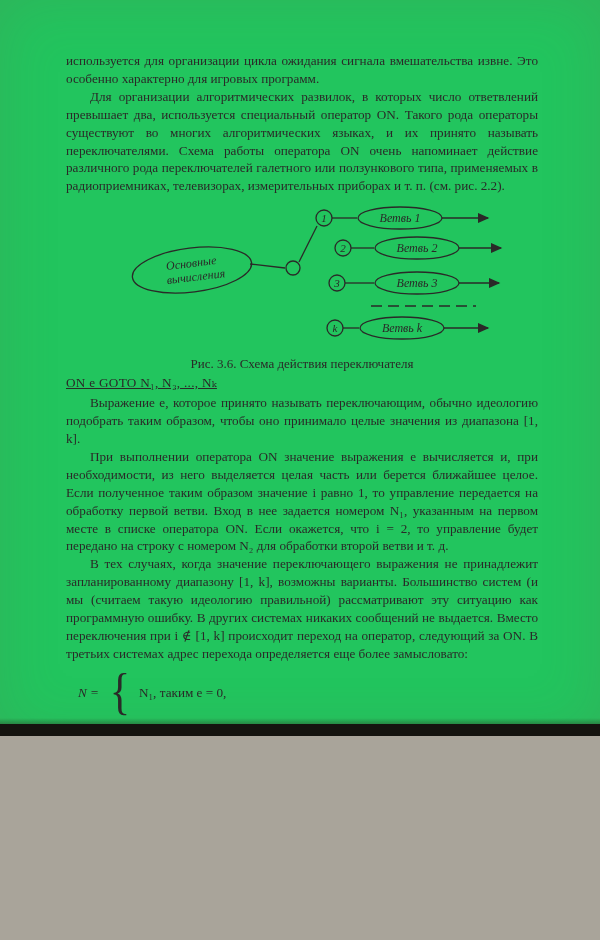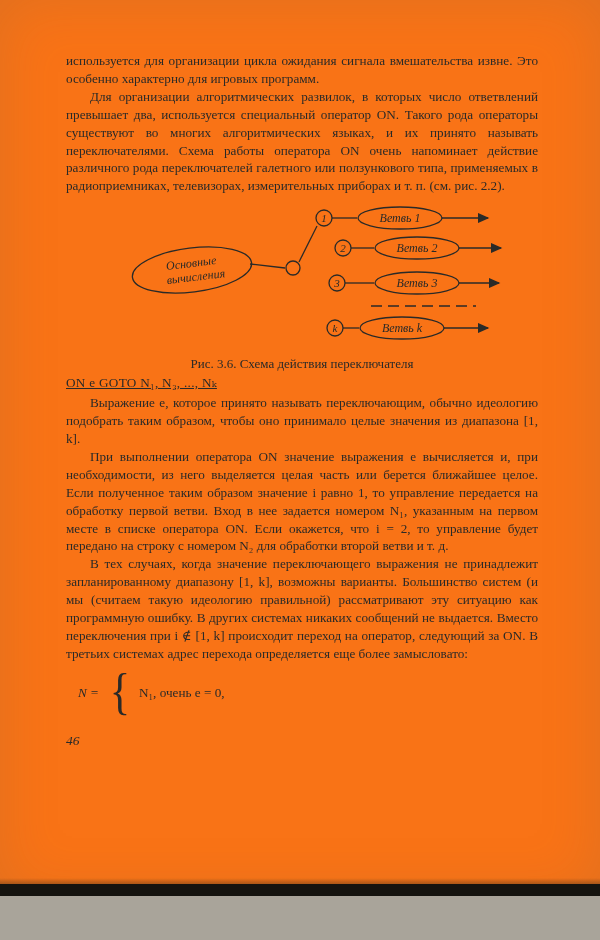--- a/index.html
+++ b/index.html
@@ -1,19 +1,19 @@
 <!DOCTYPE html>
 <html><head>
 <meta charset="utf-8">
 <style>
   * { margin:0; padding:0; box-sizing:border-box; }
   body { width:600px; background:#a9a49a; font-family:"Liberation Serif","DejaVu Serif",serif; }
   .page {
-    position:relative; width:600px; height:896px;
-    background:#f97316; color:#2a2a28; overflow:hidden;
+    position:relative; width:600px; height:736px;
+    background:#22c55e; color:#2a2a28; overflow:hidden;
     box-shadow: inset 0 0 60px rgba(110,100,80,.18);
   }
   .content { padding:52px 62px 0 66px; }
   p {
     font-size:13.2px; line-height:17.9px;
     text-align:justify; text-indent:24px;
   }
   p.noindent { text-indent:0; }
   .code-line { text-indent:2px; margin:2px 0 2px; letter-spacing:.3px; text-align:left;text-decoration:underline; }
   figure { margin:8px 0 2px; text-align:center; }
@@ -107,21 +107,21 @@
 
     <p class="code-line noindent">ON e GOTO N₁, N₂, ..., Nₖ</p>
     <p>Выражение e, которое принято называть переключающим, обычно идеологию подобрать таким образом, чтобы оно принимало целые значения из диапазона [1, k].</p>
     <p>При выполнении оператора ON значение выражения e вычисляется и, при необходимости, из него выделяется целая часть или берется ближайшее целое. Если полученное таким образом значение i равно 1, то управление передается на обработку первой ветви. Вход в нее задается номером N₁, указанным на первом месте в списке оператора ON. Если окажется, что i = 2, то управление будет передано на строку с номером N₂ для обработки второй ветви и т. д.</p>
     <p>В тех случаях, когда значение переключающего выражения не принадлежит запланированному диапазону [1, k], возможны варианты. Большинство систем (и мы (считаем такую идеологию правильной) рассматривают эту ситуацию как программную ошибку. В других системах никаких сообщений не выдается. Вместо переключения при i ∉ [1, k] происходит переход на оператор, следующий за ON. В третьих системах адрес перехода определяется еще более замысловато:</p>
 
     <div class="formula">
       <span class="lhs">N =</span>
       <span class="brace">{</span>
       <div class="cases">
-        <div>N₁,  очень e = 0,</div>
+        <div>N₁,  таким e = 0,</div>
       </div>
     </div>
 
     <div class="page-number">46</div>
   </div>
 
   <div class="scan-edge-fade"></div>
   <div class="scan-edge"></div>
 </div>
 

